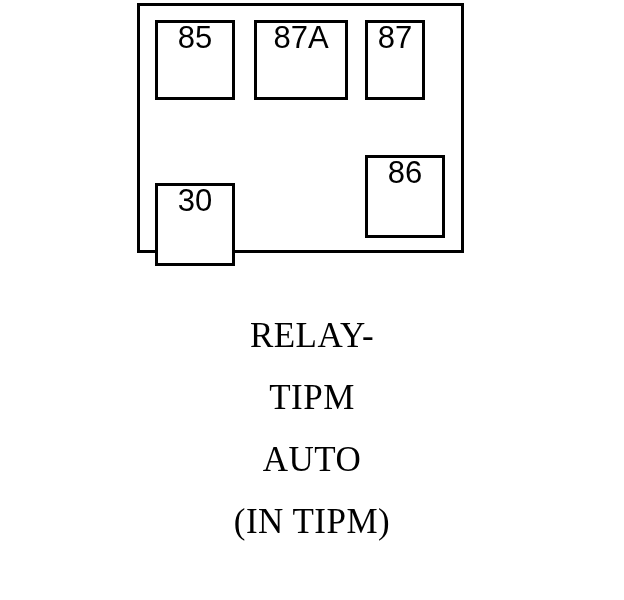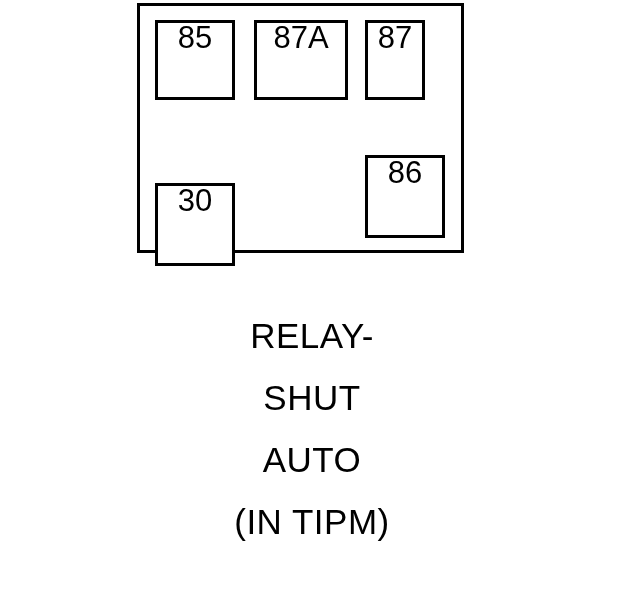--- a/index.html
+++ b/index.html
@@ -67,21 +67,21 @@
 
   
   .caption {
     position: absolute;
     left: 0;
     top: 305px;
     width: 624px;
     text-align: center;
   }
   .caption-line {
-    font-family: Liberation Sans, sans-serif;
+    font-family: Liberation Serif, serif;
     font-size: 35px;
     line-height: 62px;
     font-weight: normal;
     letter-spacing: 0.5px;
     color: #000000;
     white-space: nowrap;
   }
 </style>
 </head>
 <body>
@@ -105,18 +105,18 @@
   <div class="terminal t-30">
     <span class="terminal-label">30</span>
   </div>
 
   <div class="terminal t-86">
     <span class="terminal-label">86</span>
   </div>
 
   <div class="caption">
     <div class="caption-line">RELAY-</div>
-    <div class="caption-line">SHUT</div>
+    <div class="caption-line">TIPM</div>
     <div class="caption-line">AUTO</div>
     <div class="caption-line">(IN TIPM)</div>
   </div>
 
 </div>
 
 </body></html>

